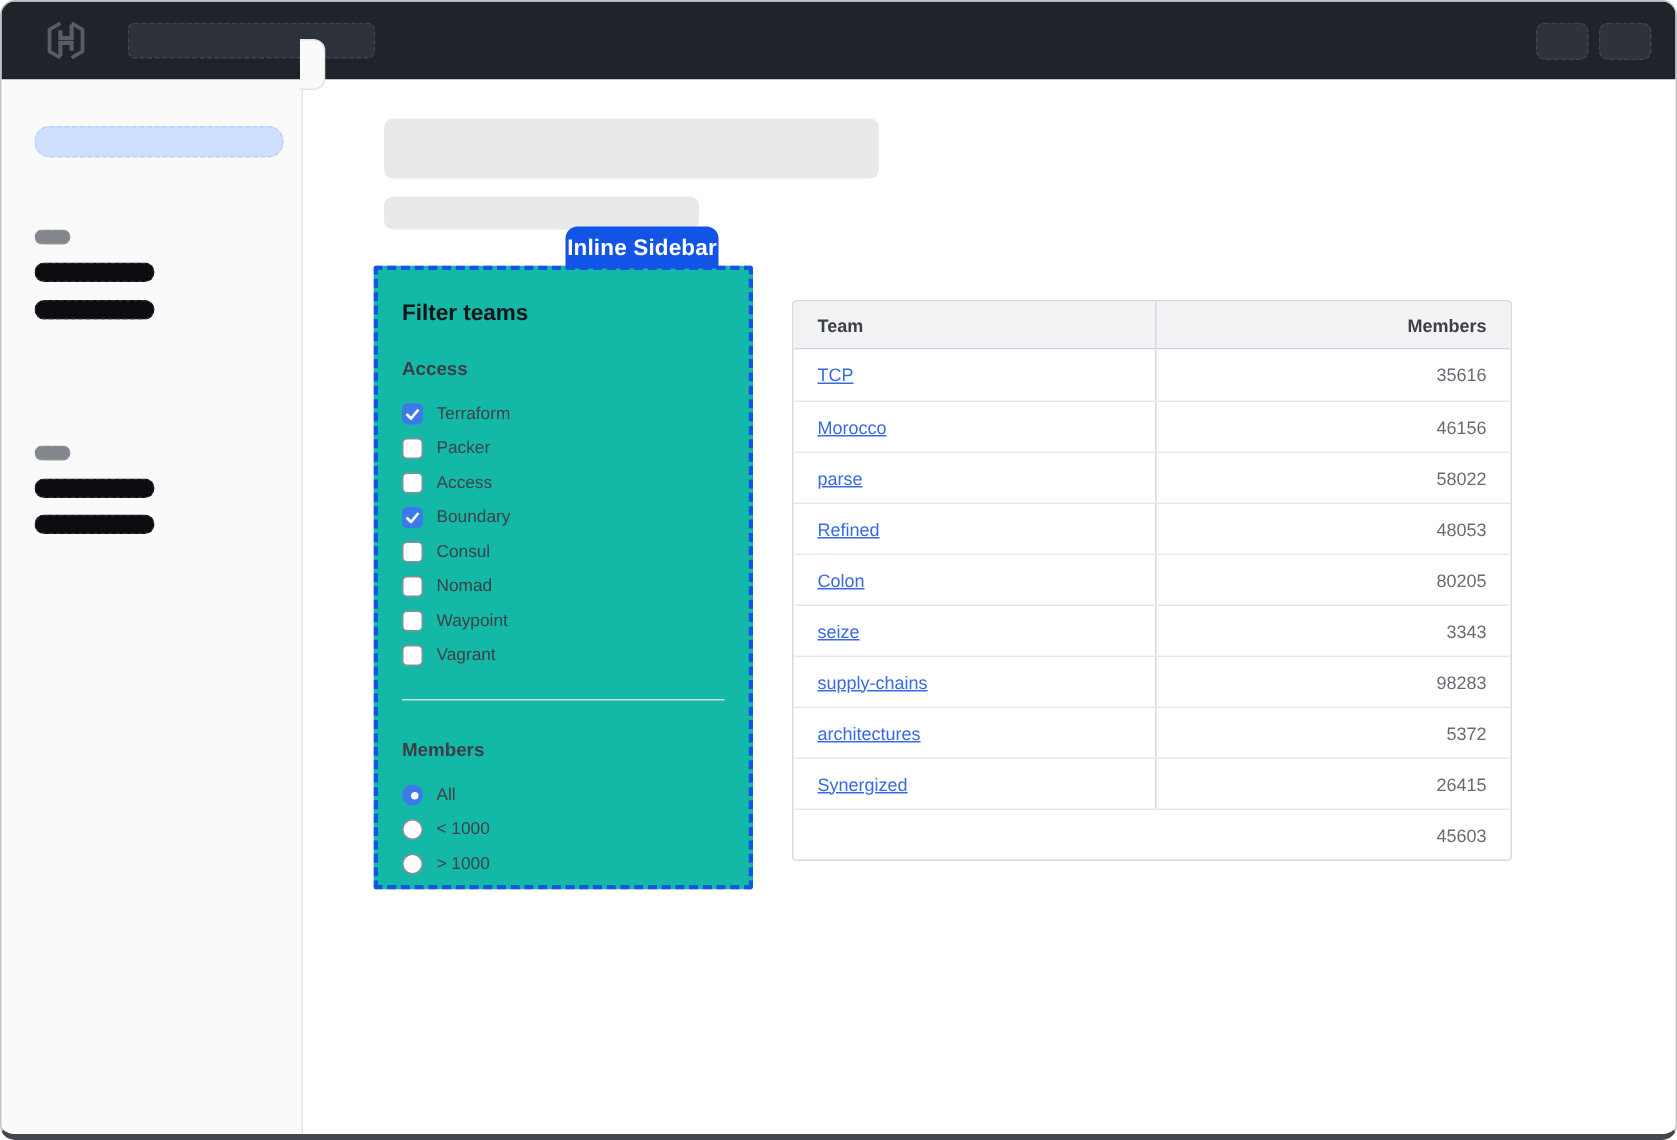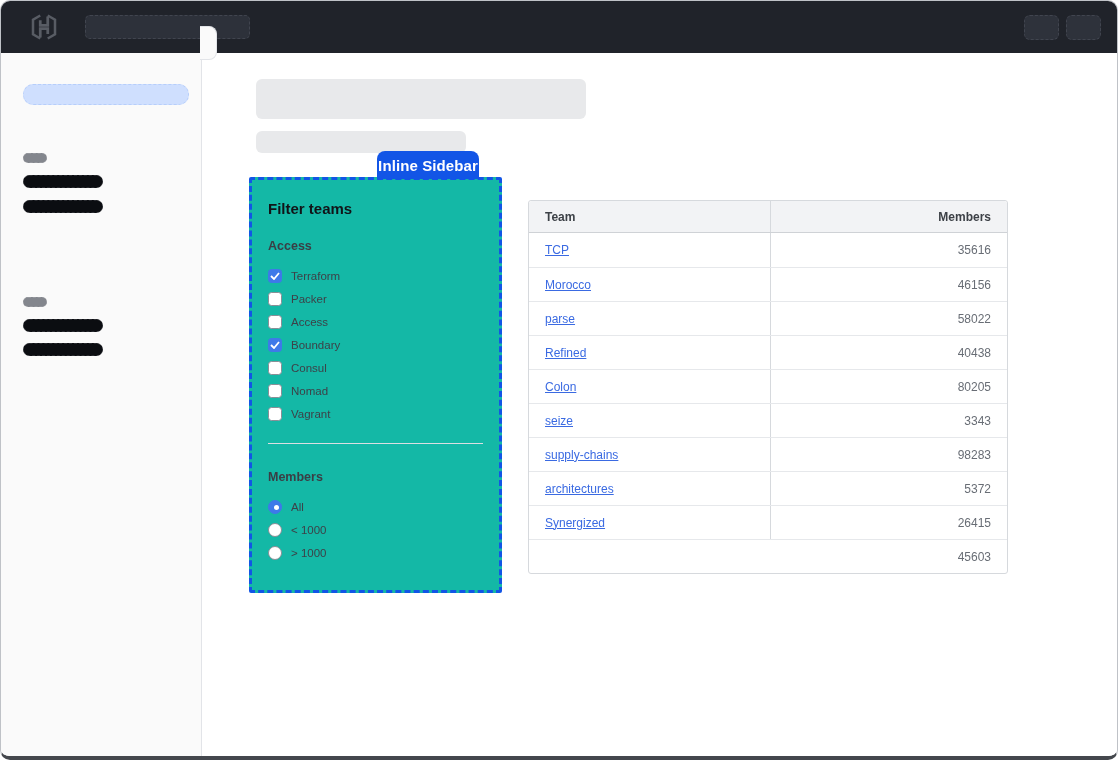--- a/index.html
+++ b/index.html
@@ -223,20 +223,26 @@
             <span class="opt-label">Consul</span>
           </label>
 
           <label class="check-row">
             <span class="checkbox">
               
             </span>
             <span class="opt-label">Nomad</span>
           </label>
 
+          <label class="check-row">
+            <span class="checkbox">
+              
+            </span>
+            <span class="opt-label">Waypoint</span>
+          </label>
 
           <label class="check-row">
             <span class="checkbox">
               
             </span>
             <span class="opt-label">Vagrant</span>
           </label>
 
         <hr class="fp-divider">
 
@@ -292,21 +298,21 @@
             <div class="td col-members">
               <span class="members-value">58022</span>
             </div>
           </div>
 
           <div class="tr">
             <div class="td col-team">
               <a class="team-link">Refined</a>
             </div>
             <div class="td col-members">
-              <span class="members-value">40438</span>
+              <span class="members-value">48053</span>
             </div>
           </div>
 
           <div class="tr">
             <div class="td col-team">
               <a class="team-link">Colon</a>
             </div>
             <div class="td col-members">
               <span class="members-value">80205</span>
             </div>

